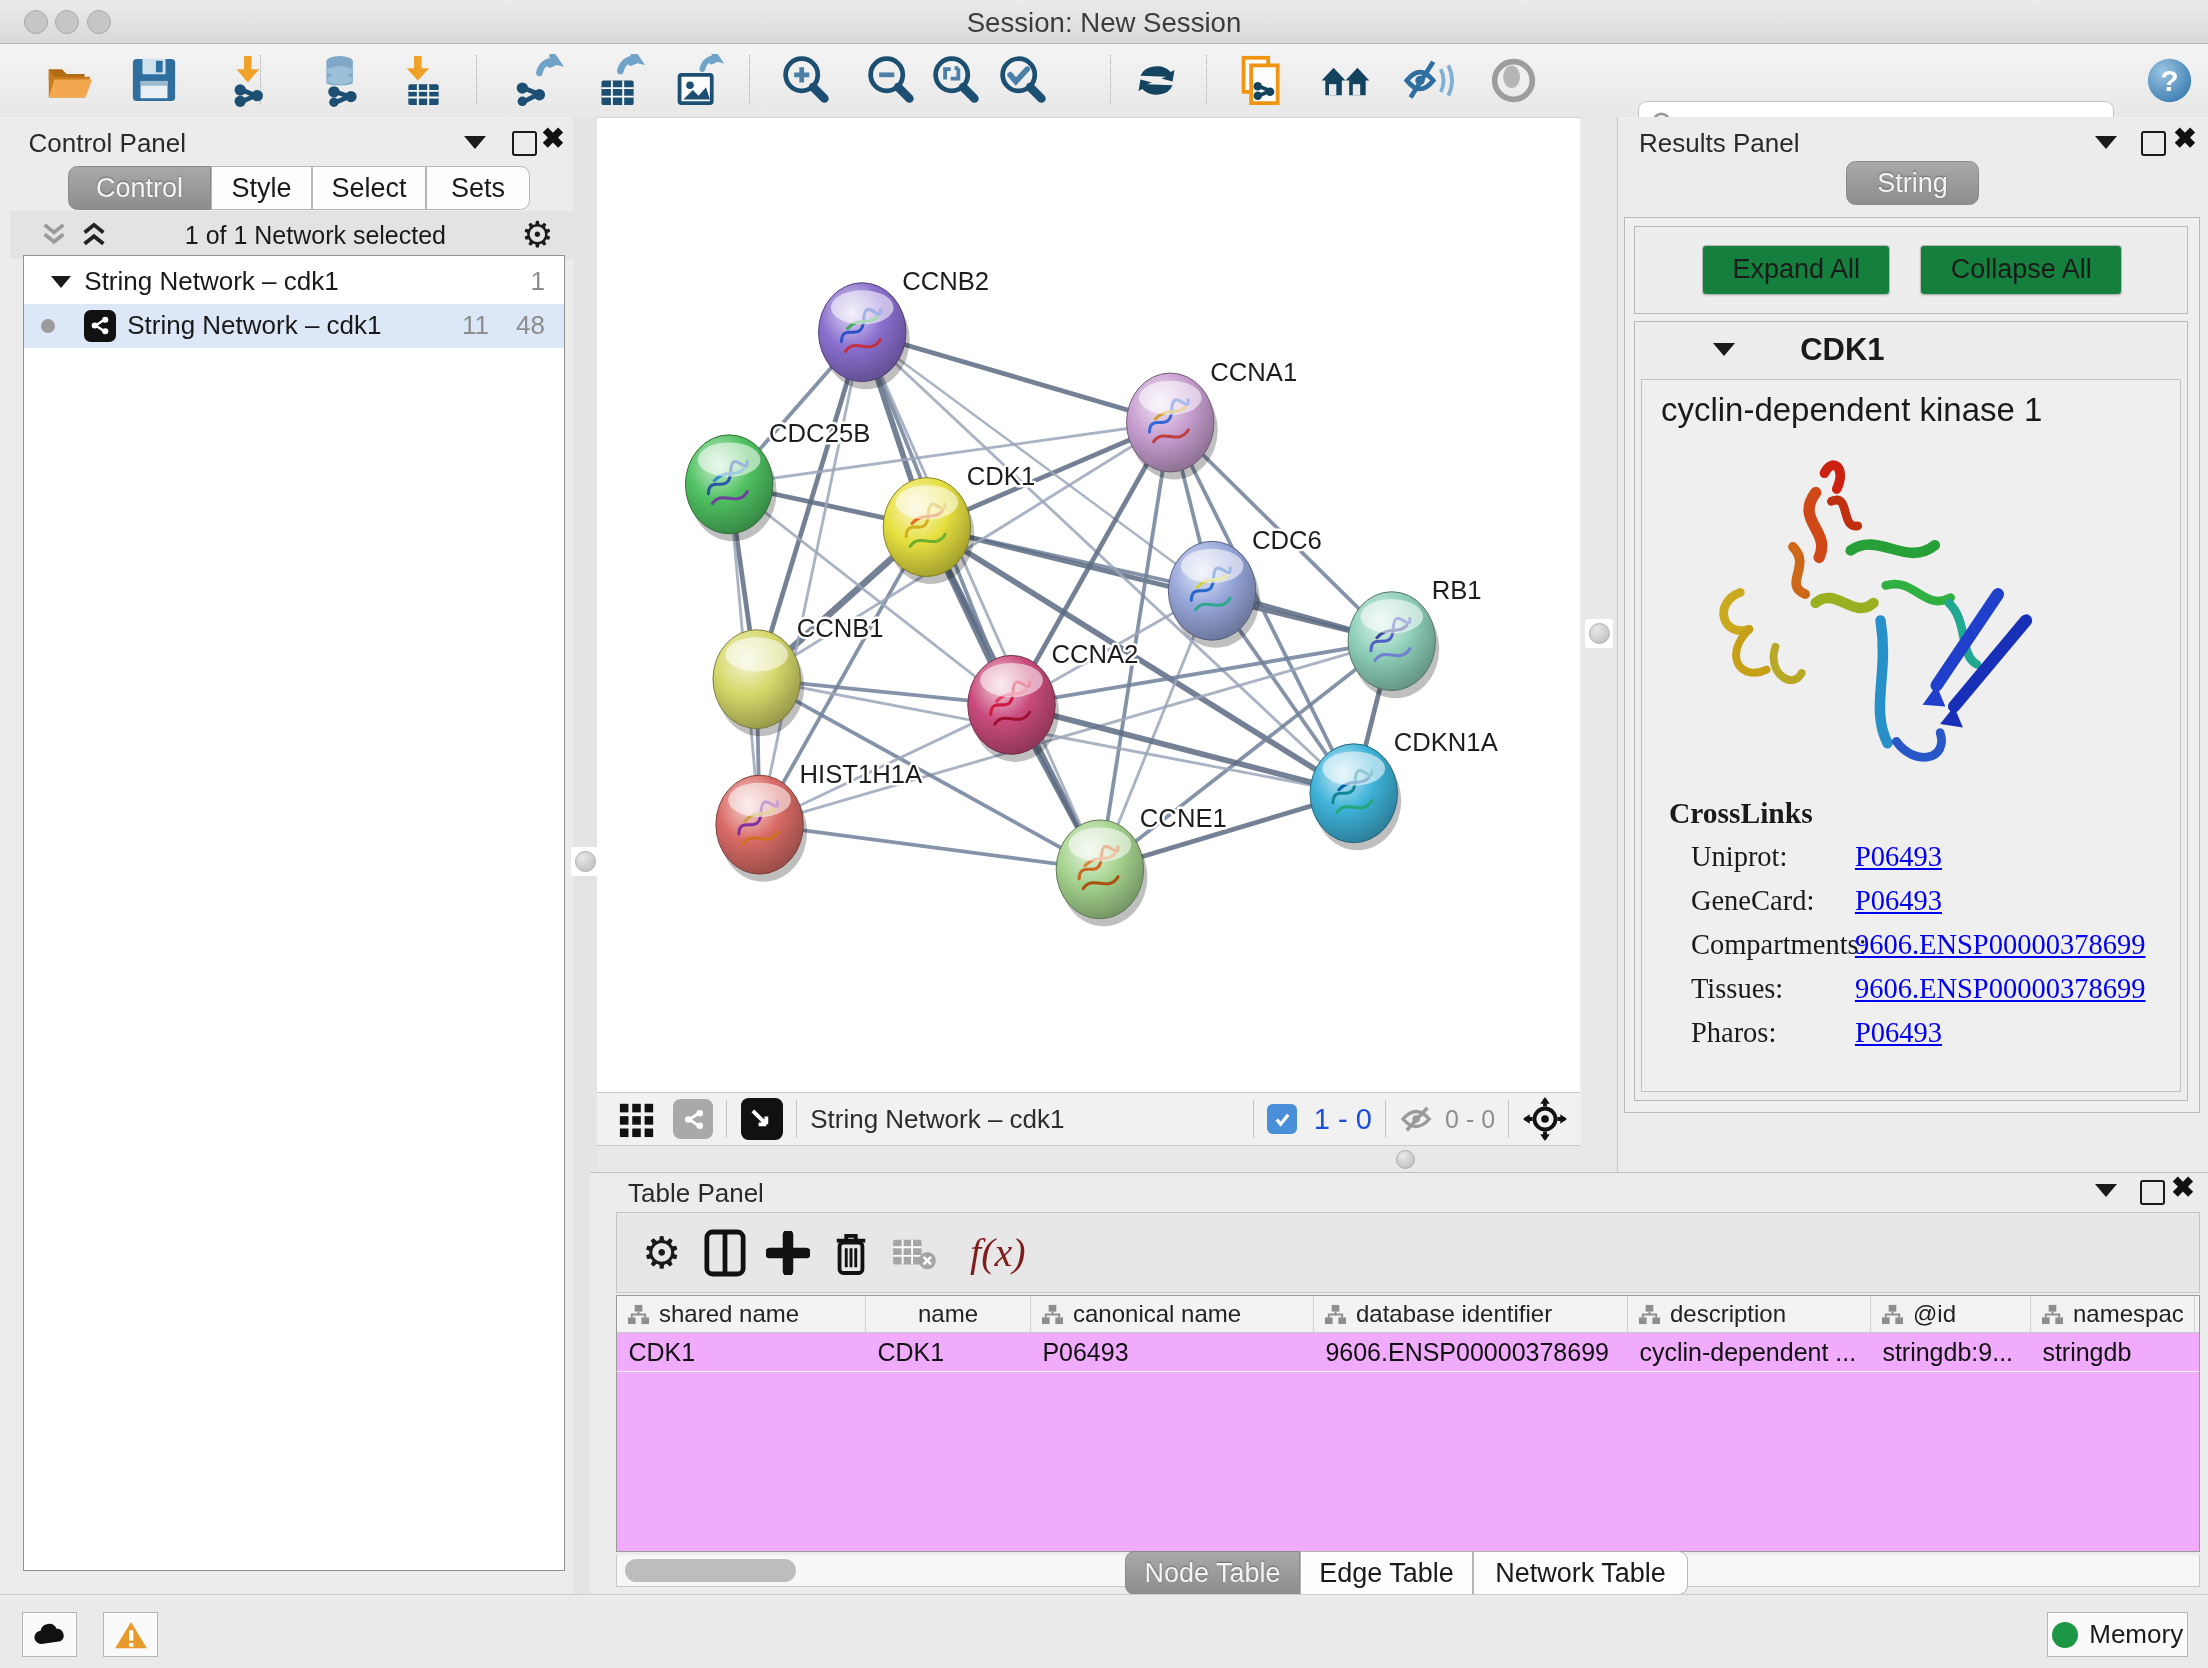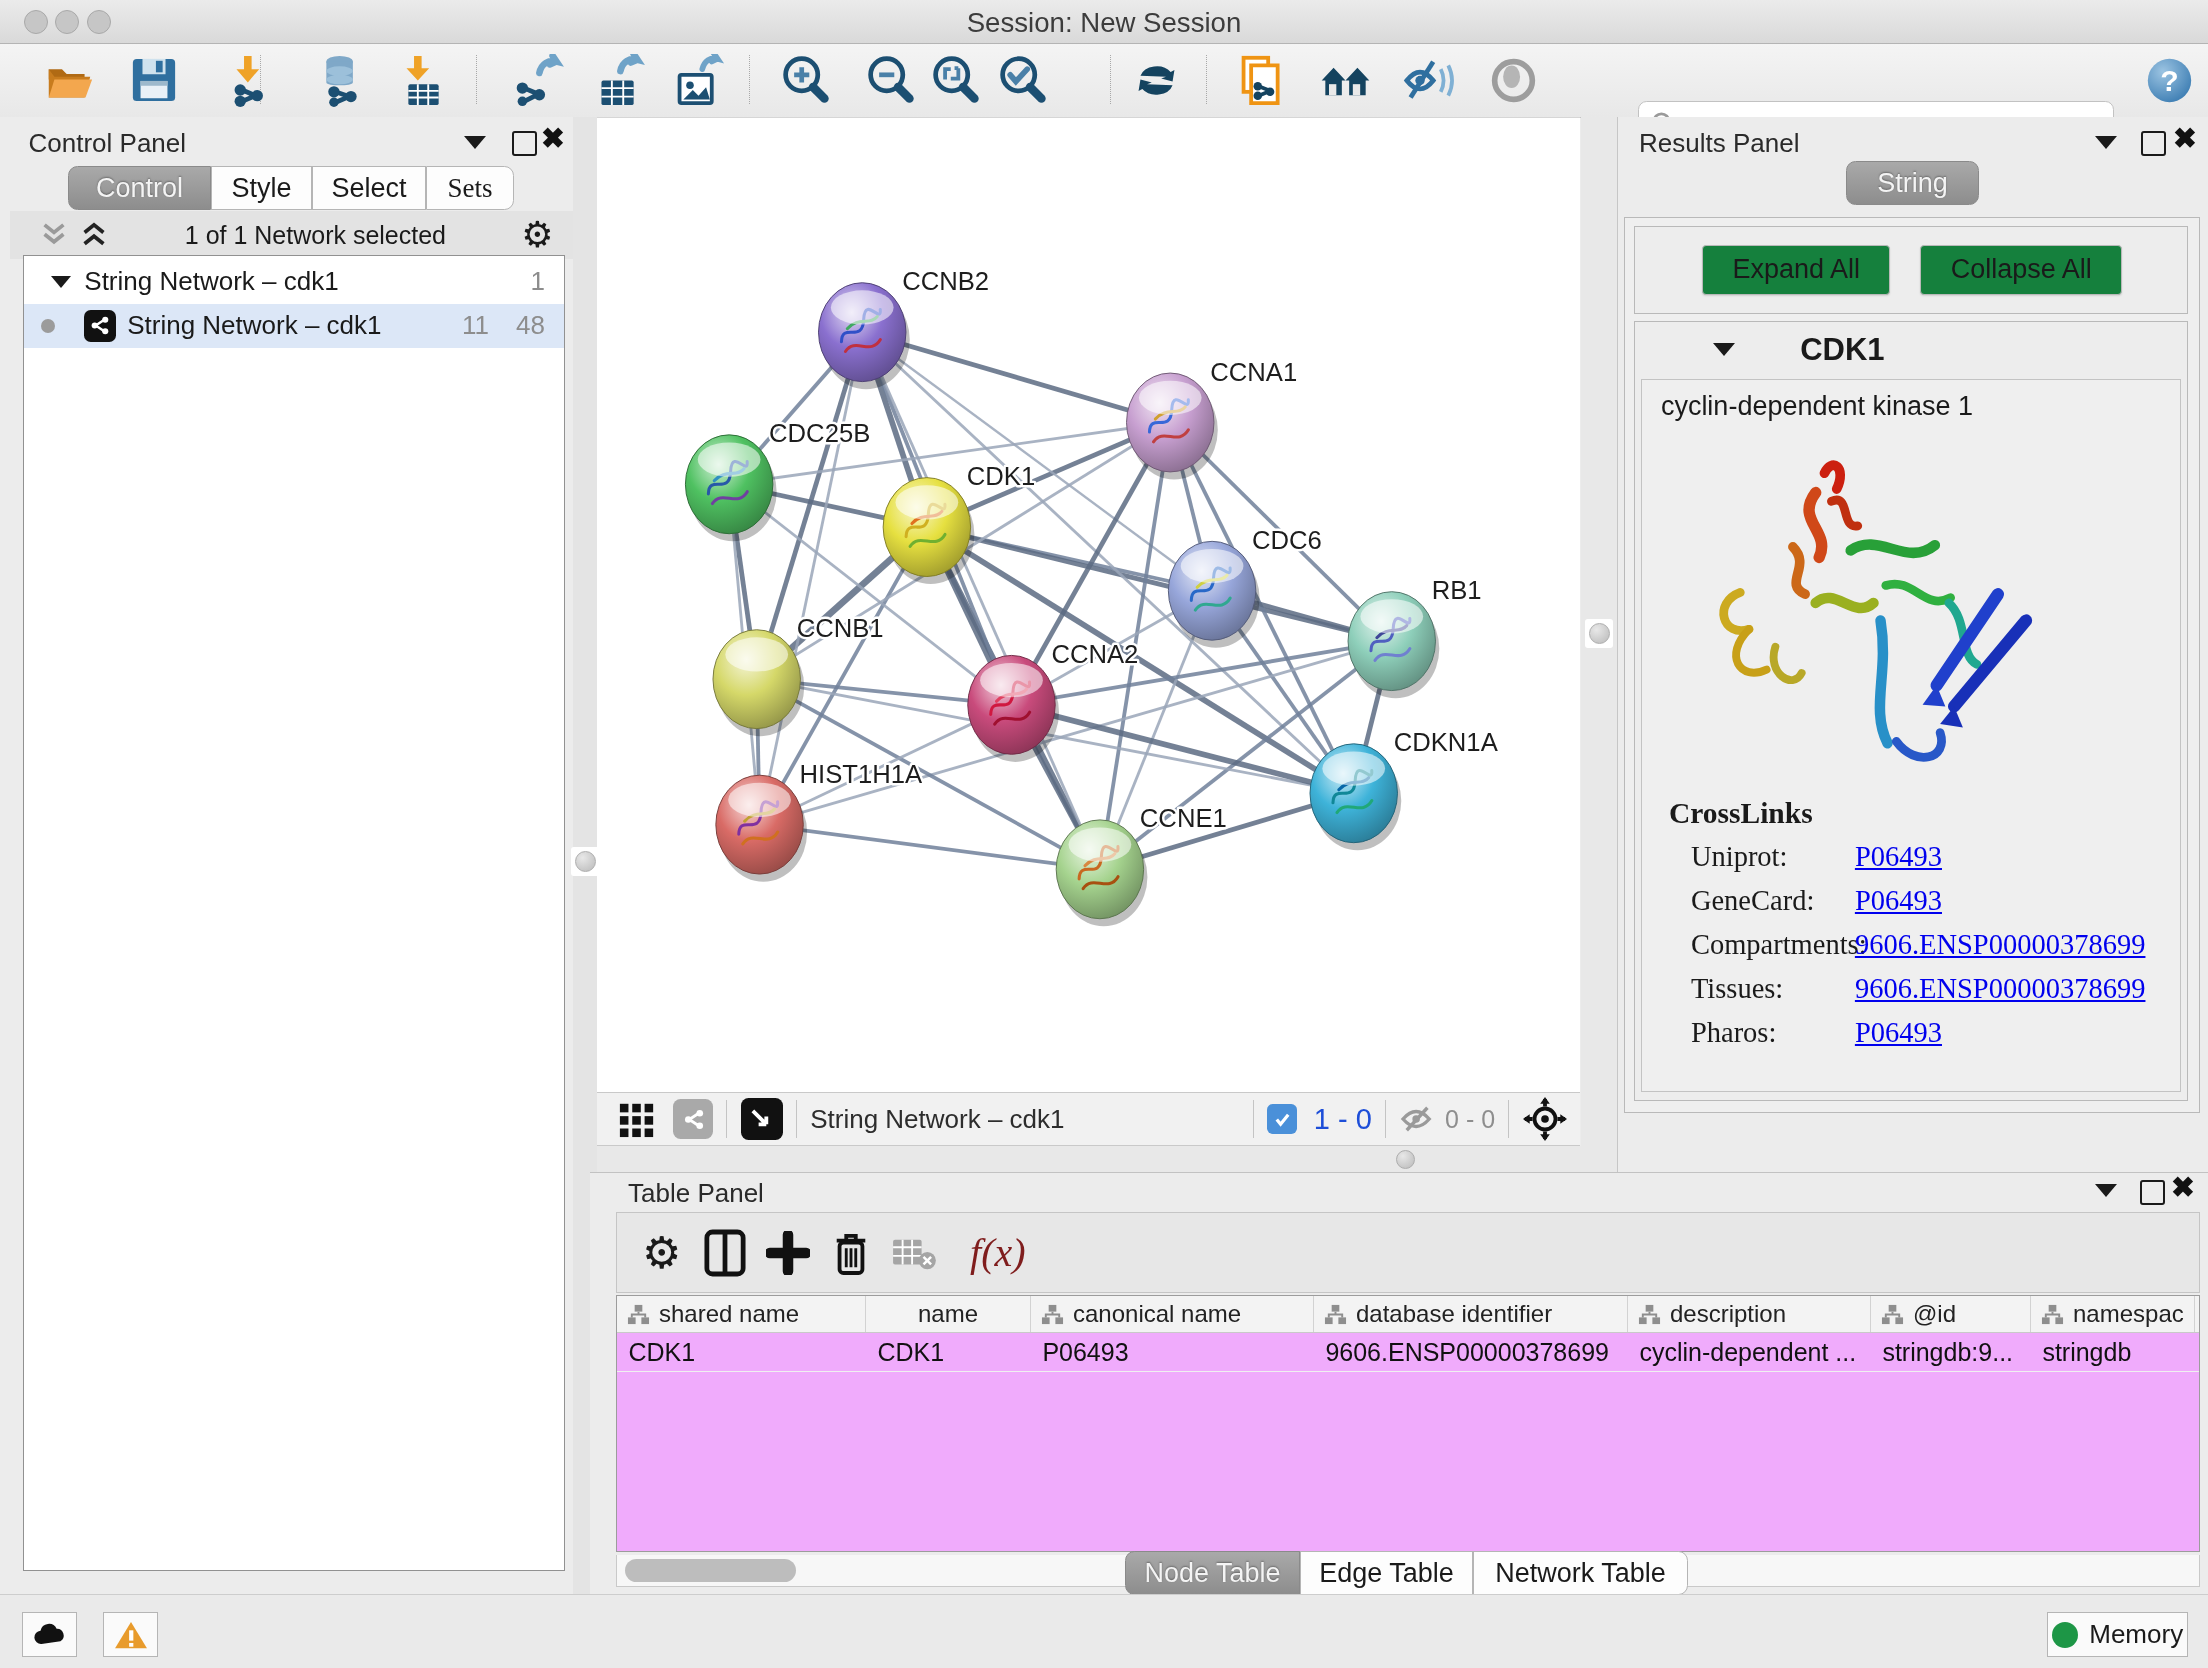--- a/index.html
+++ b/index.html
@@ -262,21 +262,21 @@
 
   <div class="abs control-panel">
     <div class="abs panel-title" style="left:28.5px;top:11.4px">Control Panel</div>
     <div class="abs ph-tri" style="left:464px;top:19px"></div>
     <div class="abs ph-box" style="left:512px;top:14.3px"></div>
     <div class="abs ph-x" style="left:541px;top:11.4px">✖</div>
     <div class="abs" id="cp-tabs" style="left:68px;top:49px;display:flex">
         <div class="tab sel first" style="width: 143px;">Control</div>
         <div class="tab" style="width: 101px;">Style</div>
         <div class="tab" style="width: 114px;">Select</div>
-        <div class="tab last" style="width: 88px; font-family: Liberation Serif, serif;">Sets</div>
+        <div class="tab last" style="width: 104px;">Sets</div>
       </div>
     <div class="abs cp-status">
       <svg width="32" height="28.5" viewBox="0 0 34 30" style="margin-left:28.5px">
           <g stroke="#9a9a9a" stroke-width="4" fill="none">
             <path d="M7 4 l10 8 10-8"></path>
             <path d="M7 14 l10 8 10-8"></path>
           </g>
         </svg>
       <svg width="32" height="28.5" viewBox="0 0 34 30" style="margin-left:7.6px">
           <g stroke="#222" stroke-width="4" fill="none">
@@ -609,21 +609,21 @@
         <div class="abs rp-btn" style="left:67px;top:18px;width:186px">Expand All</div>
         <div class="abs rp-btn" style="left:285px;top:18px;width:200px">Collapse All</div>
       </div>
 
       <div class="abs" style="left:9.5px;top:103px;width:554px;height:780px;background:#ededed;border:1px solid #b9b9b9;box-sizing:border-box">
         <div style="height:55px;display:flex;align-items:center">
           <div class="ph-tri" style="margin-left:78px"></div>
           <div style="font-size:31px;font-weight:bold;margin-left:65px">CDK1</div>
         </div>
         <div style="position:absolute;left:5.7px;top:57px;width:540px;height:713px;background:#efefef;border:1px solid #c3c3c3;box-sizing:border-box">
-          <div style="position:absolute;left:19px;top:11.4px;font-size:27px">cyclin-dependent kinase 1</div>
+          <div style="position:absolute;left:19px;top:11.4px;font-size:33px">cyclin-dependent kinase 1</div>
 
           <svg style="position:absolute;left:38px;top:67px" width="380" height="333" viewBox="0 0 420 380">
             <g fill="none" stroke-linecap="round">
               <path d="M158,30 C166,12 184,22 172,48" stroke="#cc2010" stroke-width="11"></path>
               <path d="M148,52 C124,84 166,96 152,126" stroke="#d04818" stroke-width="13"></path>
               <path d="M166,62 C188,52 176,94 196,90" stroke="#c03010" stroke-width="10"></path>
               <path d="M122,114 C144,136 110,156 136,168" stroke="#cc6818" stroke-width="11"></path>
               <path d="M62,166 C30,178 42,218 72,208" stroke="#ccaa20" stroke-width="10"></path>
               <path d="M72,208 C42,238 62,268 92,254" stroke="#c8a018" stroke-width="9"></path>
               <path d="M102,228 C92,258 122,278 132,258" stroke="#b8a828" stroke-width="9"></path>

